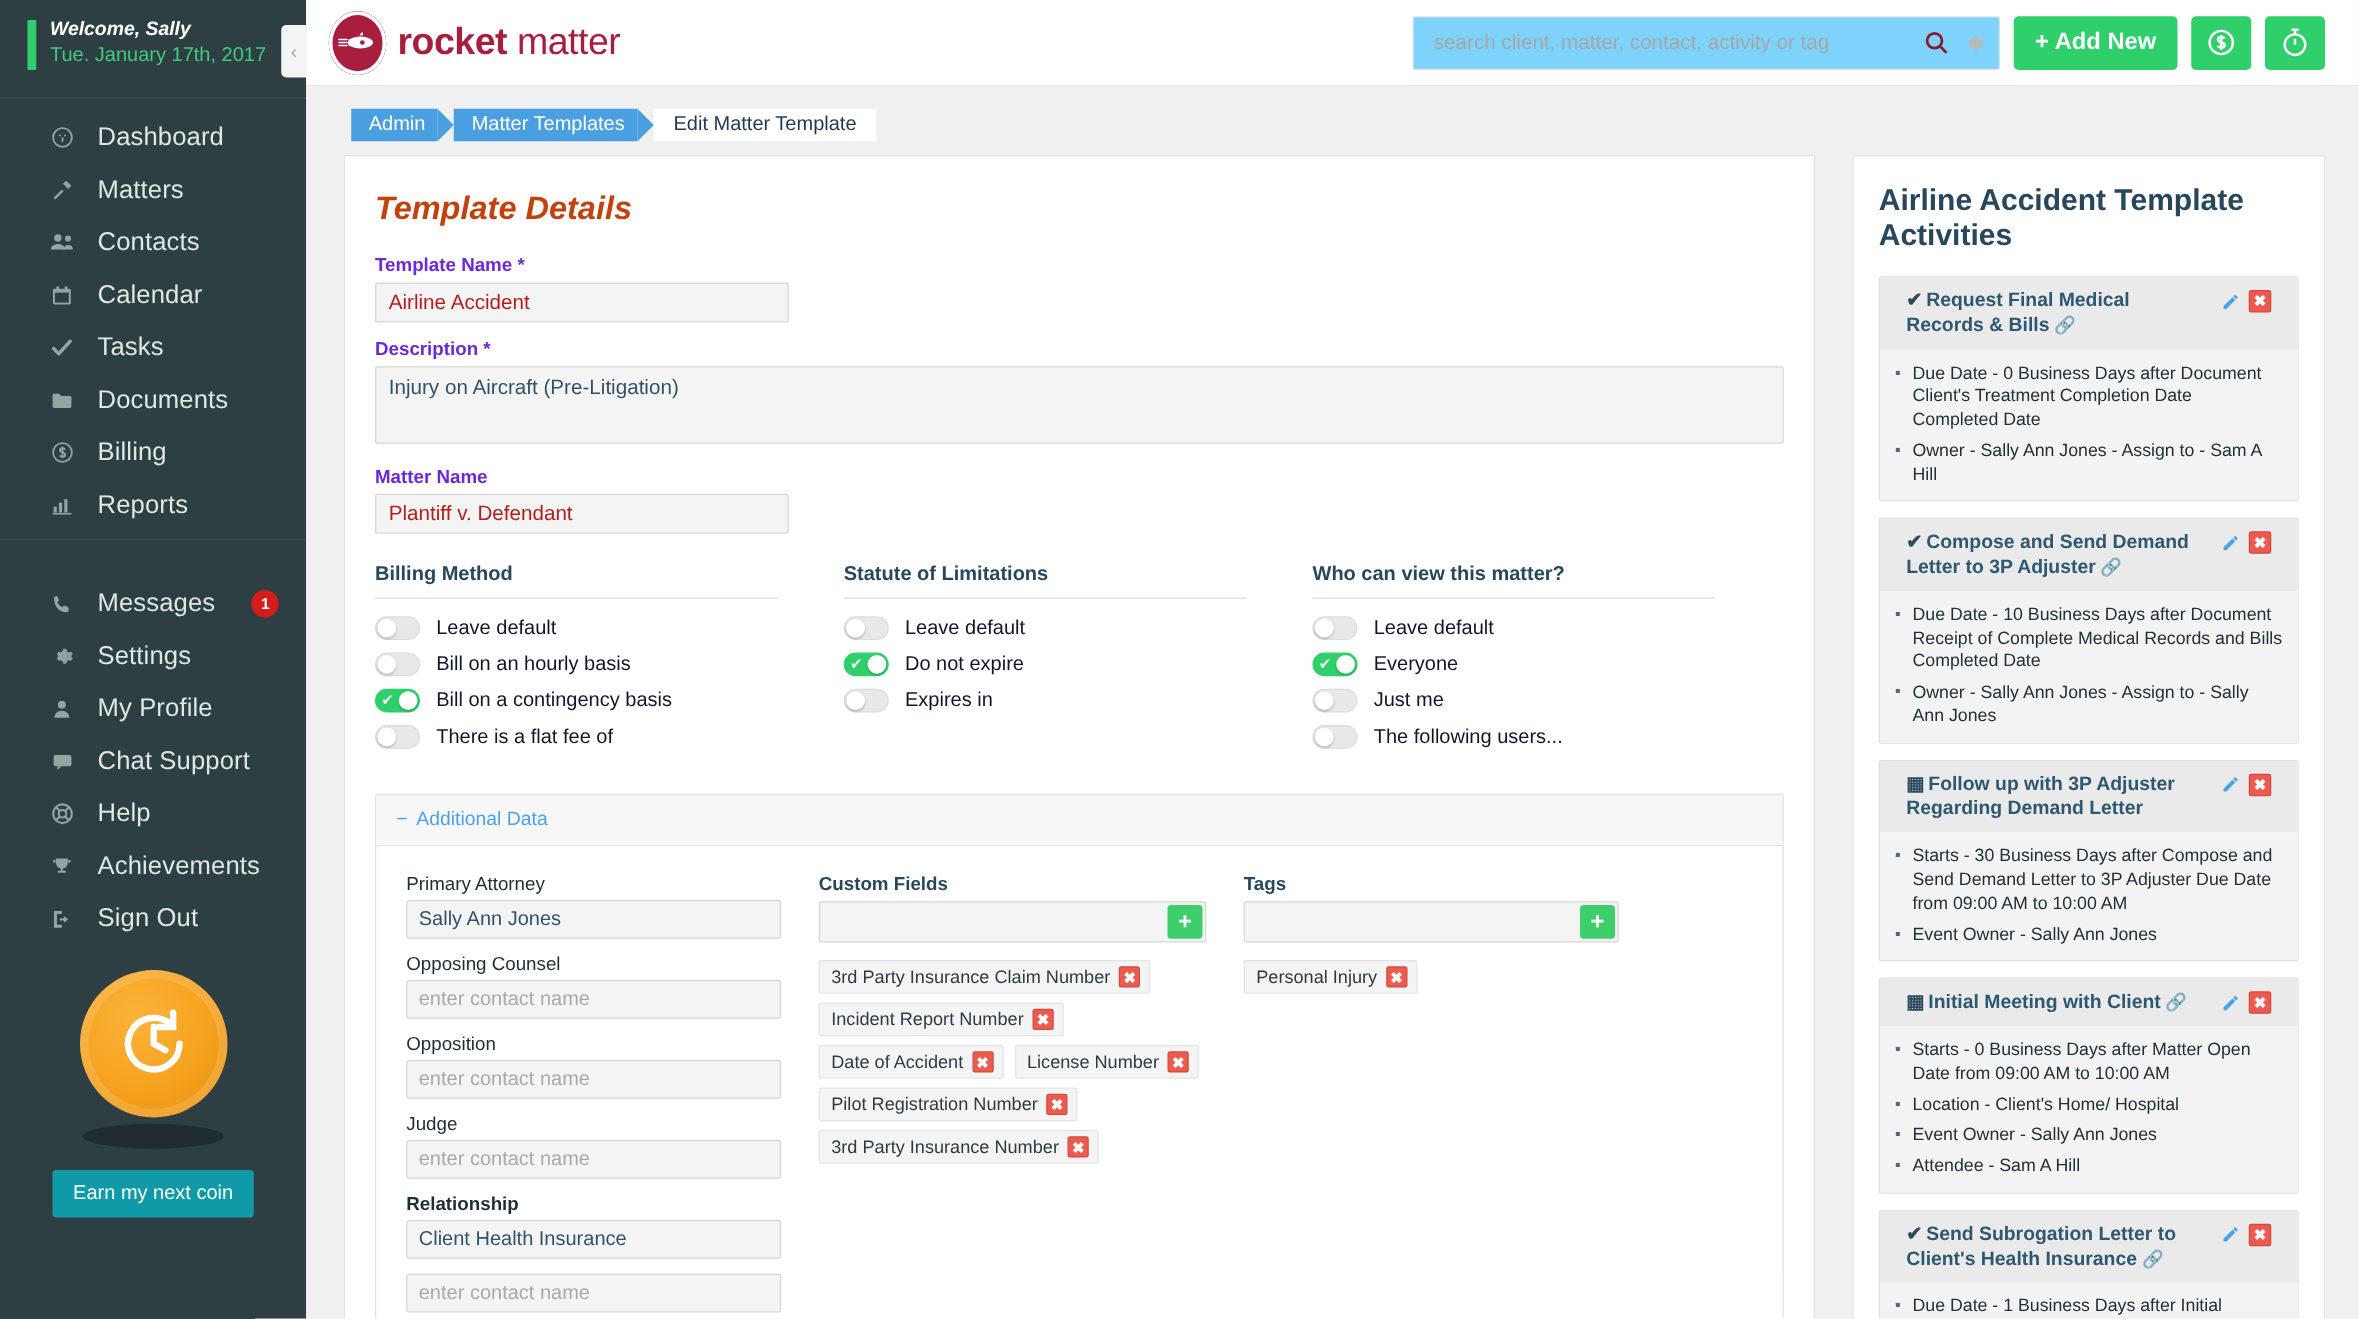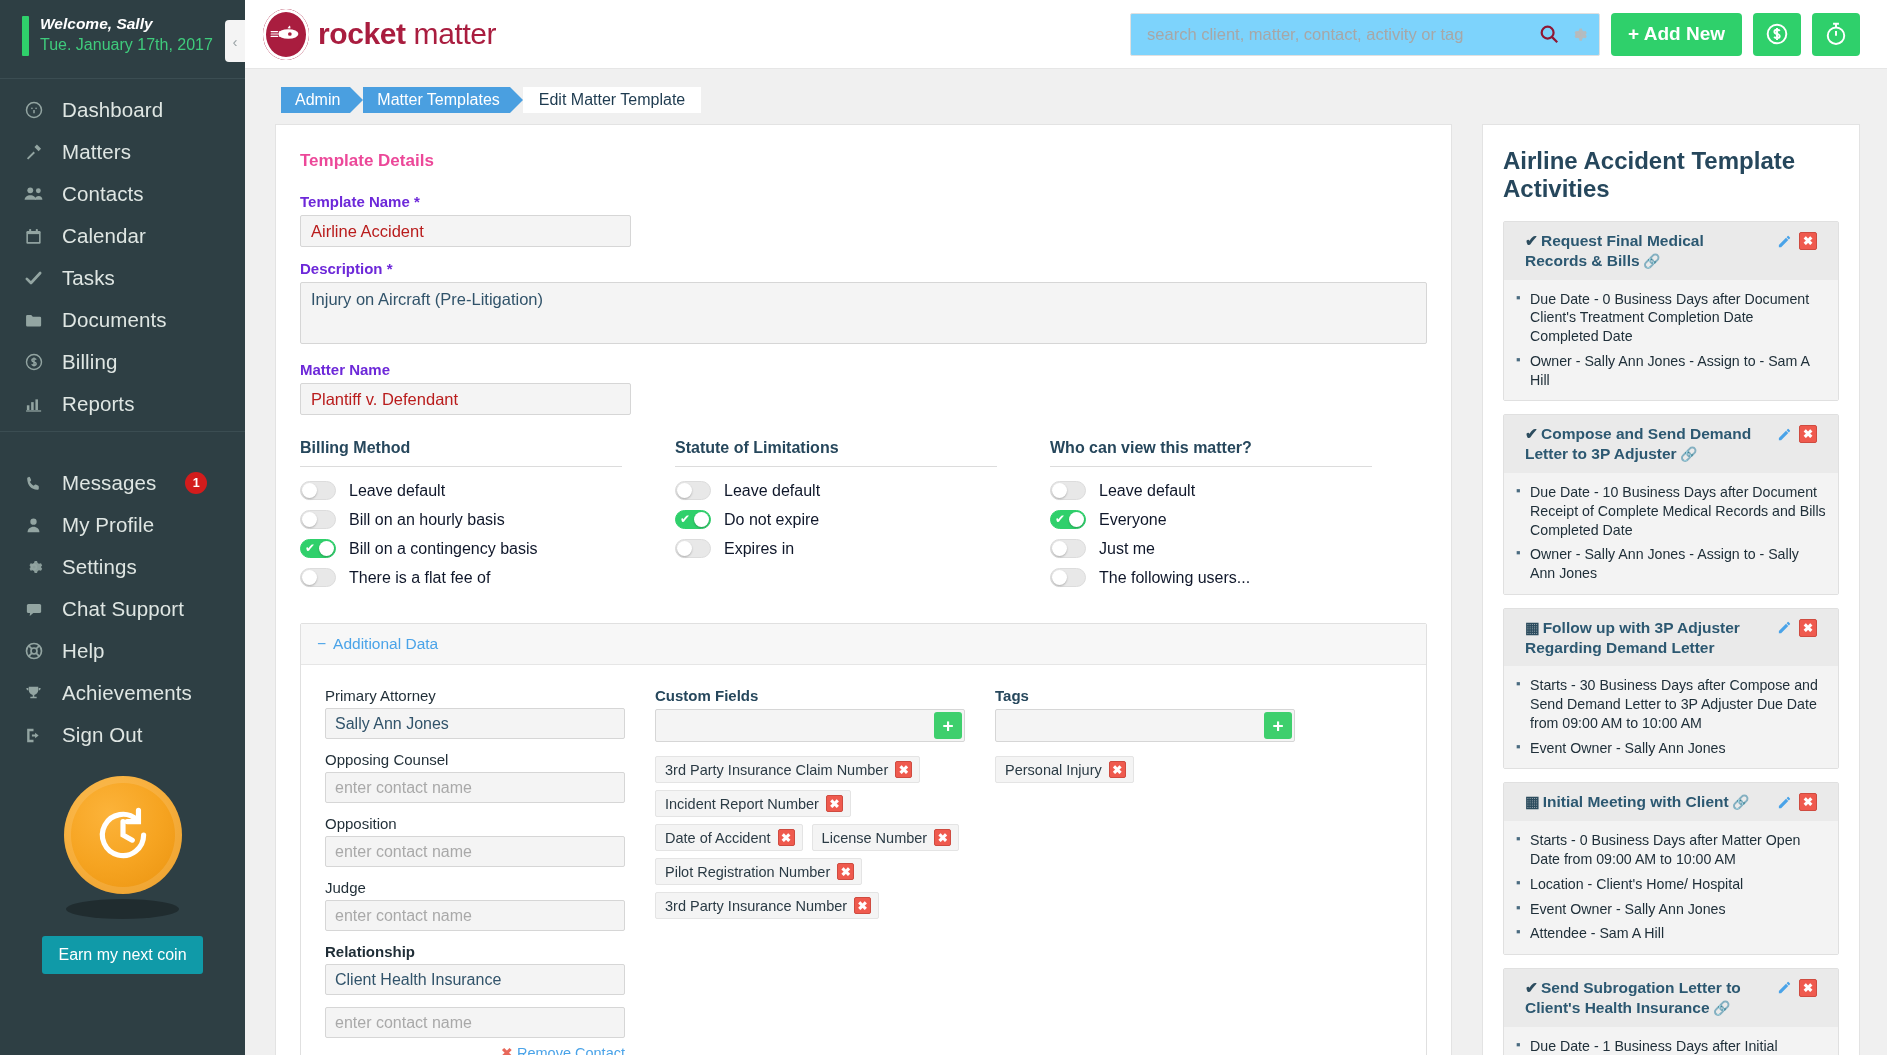--- a/index.html
+++ b/index.html
@@ -23,21 +23,21 @@
   .welcome-text { line-height: 1.28; }
   .welcome-line1 { color: #fff; font-style: italic; font-weight: bold; font-size: 15.5px; }
   .welcome-line2 { color: #3fcb7c; font-size: 16px; margin-top: 1px;}
   .collapse-btn {
     position: absolute; right: 0; top: 20px; width: 20px; height: 42px;
     background: #f4f4f4; border-radius: 4px 0 0 4px; color: #9aa3a6;
     display: flex; align-items: center; justify-content: center; font-size: 15px;
     cursor: pointer;
   }
   .nav-divider { height: 1px; background: #3b4d52; margin: 6px 0 10px 0; }
-  .nav { list-style: none; }
+  .nav { list-style: none; padding-left: 16px; }
   .nav-item {
     display: flex; align-items: center; gap: 17px;
     padding: 9px 10px 9px 22px; cursor: pointer; position: relative;
   }
   .nav-icon {
     width: 23px; flex: none; display:flex; align-items:center; justify-content:center;
     color: #93a5a2;
   }
   .nav-icon svg { display: block; }
   .nav-label { font-size: 20.5px; color: #dfe6e3; letter-spacing: .1px; white-space: nowrap;}
@@ -130,21 +130,21 @@
   .content { display: flex; gap: 30px; padding: 9px 27px 0 30px; align-items: flex-start;}
   .panel-left {
     background: #fff; width: 1177px; border: 1px solid #e3e3e3;
     padding: 26px 24px 0 24px; min-height: 940px;
   }
   .panel-right {
     background: #fff; flex: 1; border: 1px solid #e3e3e3;
     padding: 22px 20px 10px 20px; min-height: 940px;
   }
 
-  h2.section-title { font-size: 17px; color: #ec4899; margin-bottom: 22px; font-weight: bold;}
+  h2.section-title { font-size: 26px; color: #c2410c; margin-bottom: 22px; font-weight: bold; font-style: italic;}
   .field-label { font-size: 15px; color: #6d28d9; font-weight: bold; margin-bottom: 5px; }
   .txt {
     background: #f4f4f4; border: 1px solid #d6d6d6; height: 32px;
     font-size: 16.5px; color: #b91c1c; padding: 0 10px; width: 331px;
     font-family: "Liberation Sans", sans-serif; outline:none; border-radius: 2px;
   }
   .txt::placeholder { color: #a9a9a9; }
   .txt-area {
     background: #f4f4f4; border: 1px solid #d6d6d6; height: 62px;
     font-size: 16.5px; color: #31536a; padding: 7px 10px; width: 100%;
@@ -365,35 +365,35 @@
         <span class="nav-icon">
             <svg width="19" height="19" viewBox="0 0 24 24" fill="currentColor">
               <path d="M6.2 3.5c.8 0 1.3.4 1.6 1.1l1.1 2.6c.3.7.1 1.3-.5 1.8l-1 .8c1.1 2.3 2.7 3.9 5 5l.8-1c.5-.6 1.1-.8 1.8-.5l2.6 1.1c.7.3 1.1.8 1.1 1.6v2.3c0 1.1-.8 1.8-1.9 1.7C8.9 19.3 4.7 15 4 6c-.1-1.1.6-1.9 1.7-1.9z"></path>
             </svg>
           </span>
         <span class="nav-label">Messages</span>
         <span class="nav-badge">1</span>
       </li>
       <li class="nav-item">
         <span class="nav-icon">
+            <svg width="20" height="20" viewBox="0 0 24 24" fill="currentColor">
+              <path d="M12 8.2a3.8 3.8 0 100 7.6 3.8 3.8 0 000-7.6zm0 5.6a1.8 1.8 0 110-3.6 1.8 1.8 0 010 3.6z"></path>
+              <path d="M20.3 12l1.5-1.9-1.4-2.5-2.4.5-1.6-.9-.8-2.3h-2.8l-.8 2.3-1.6.9-2.4-.5L6.6 10 8 12l-1.4 2 1.4 2.4 2.4-.5 1.6.9.8 2.3h2.8l.8-2.3 1.6-.9 2.4.5 1.4-2.4z" opacity=".92"></path>
+            </svg>
+          </span>
+        <span class="nav-label">Settings</span>
+      </li>
+      <li class="nav-item">
+        <span class="nav-icon">
             <svg width="19" height="19" viewBox="0 0 24 24" fill="currentColor">
               <circle cx="12" cy="7.2" r="4"></circle>
               <path d="M4.5 20.5c0-4.2 3.4-7 7.5-7s7.5 2.8 7.5 7z"></path>
             </svg>
           </span>
         <span class="nav-label">My Profile</span>
-      </li>
-      <li class="nav-item">
-        <span class="nav-icon">
-            <svg width="20" height="20" viewBox="0 0 24 24" fill="currentColor">
-              <path d="M12 8.2a3.8 3.8 0 100 7.6 3.8 3.8 0 000-7.6zm0 5.6a1.8 1.8 0 110-3.6 1.8 1.8 0 010 3.6z"></path>
-              <path d="M20.3 12l1.5-1.9-1.4-2.5-2.4.5-1.6-.9-.8-2.3h-2.8l-.8 2.3-1.6.9-2.4-.5L6.6 10 8 12l-1.4 2 1.4 2.4 2.4-.5 1.6.9.8 2.3h2.8l.8-2.3 1.6-.9 2.4.5 1.4-2.4z" opacity=".92"></path>
-            </svg>
-          </span>
-        <span class="nav-label">Settings</span>
       </li>
       <li class="nav-item">
         <span class="nav-icon">
             <svg width="20" height="19" viewBox="0 0 24 24" fill="currentColor">
               <rect x="3" y="5" width="18" height="11.5" rx="2"></rect>
               <path d="M7 16.3l-.4 4 4.6-4z"></path>
             </svg>
           </span>
         <span class="nav-label">Chat Support</span>
       </li>

